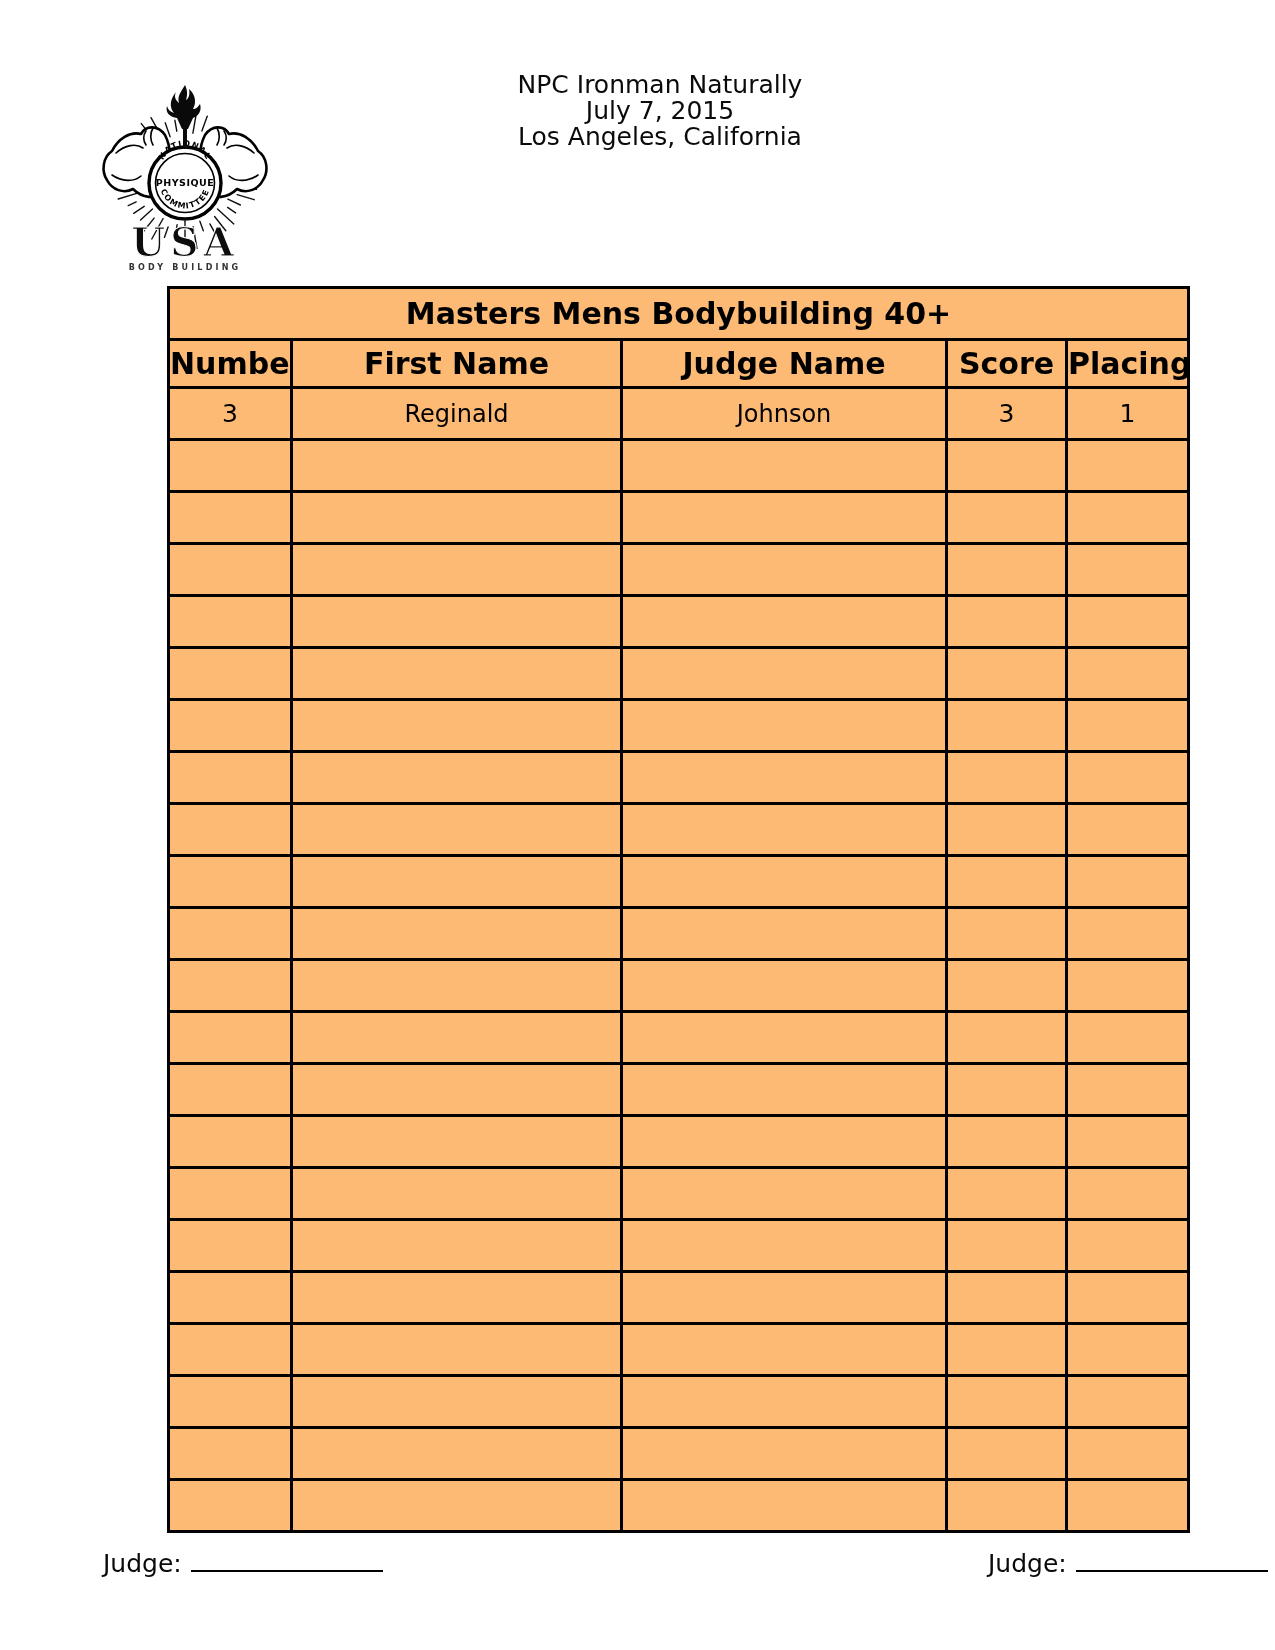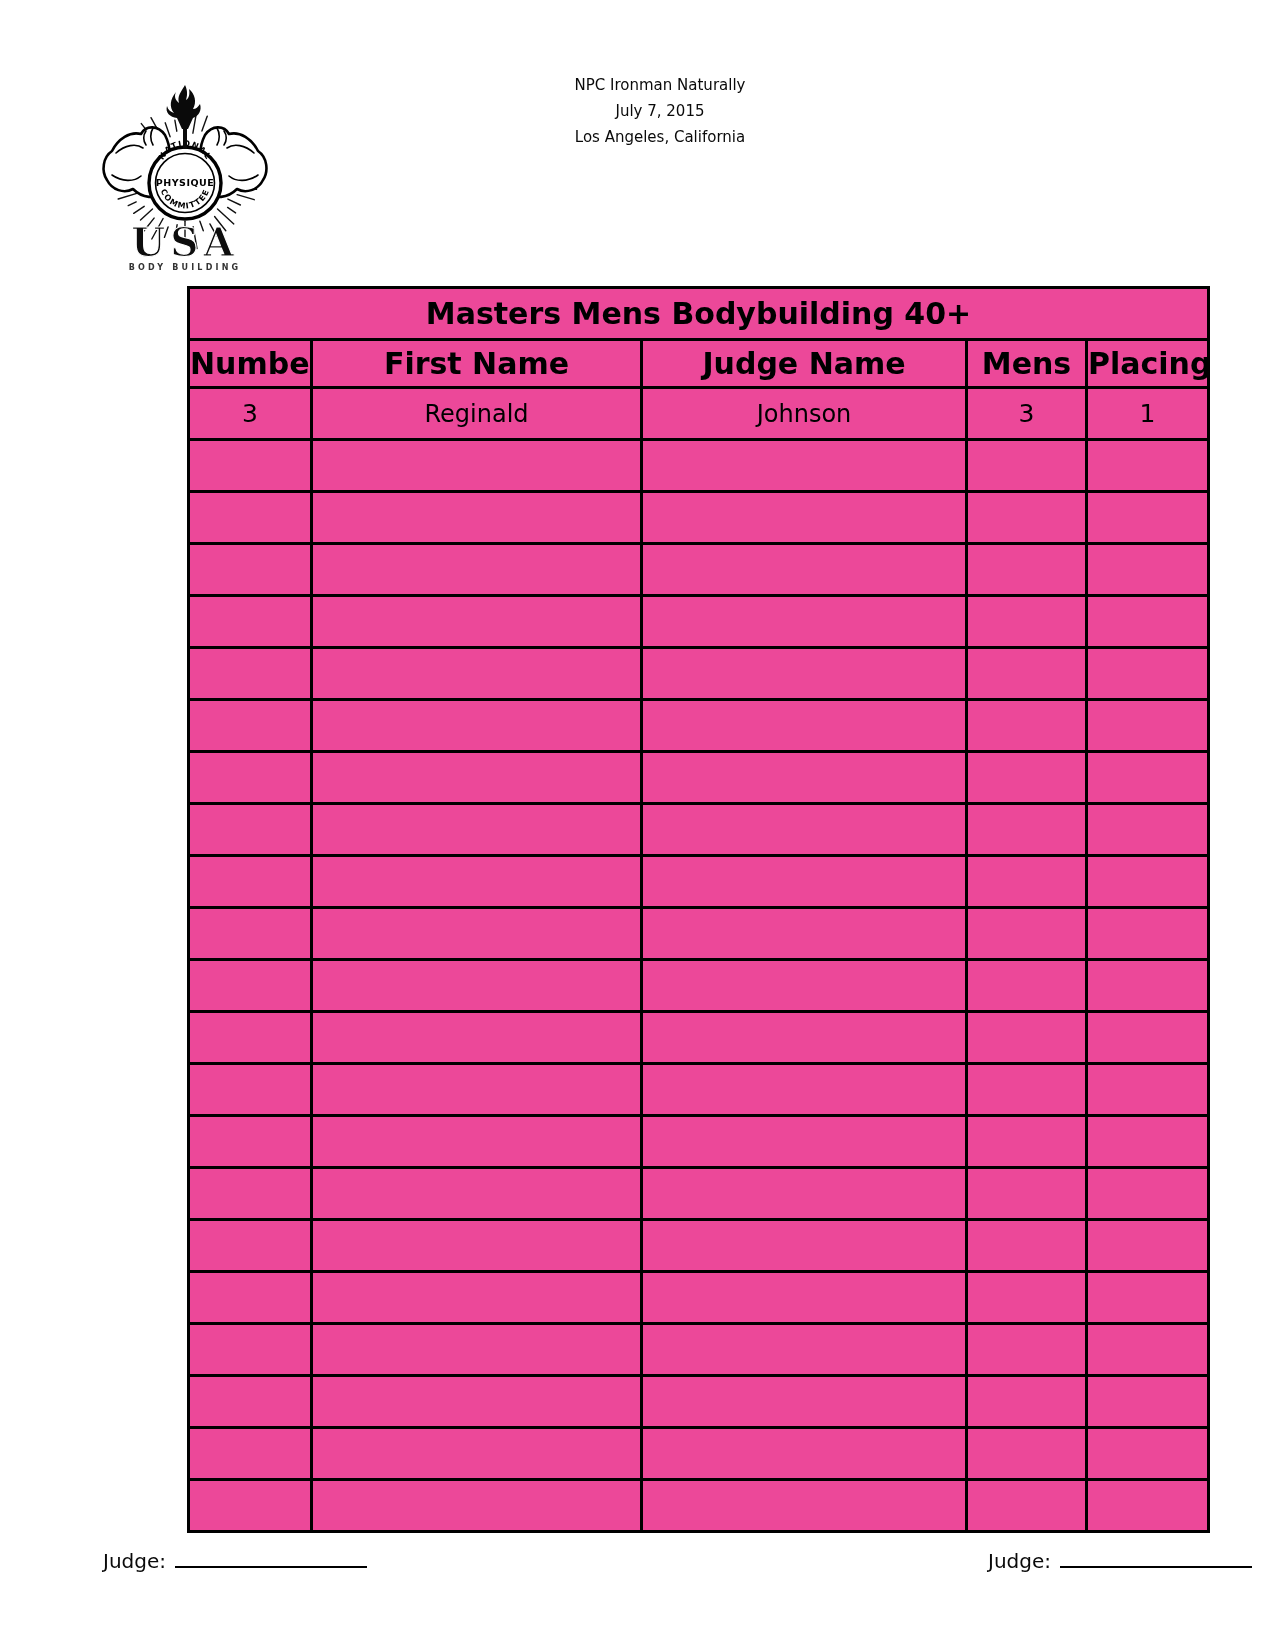--- a/index.html
+++ b/index.html
@@ -23,44 +23,43 @@
   .logo .seal-inner{fill:none;stroke:#000;stroke-width:1.6;}
   .logo .ring-text{font-size:8px;font-weight:bold;letter-spacing:1.2px;fill:#000;}
   .logo .ring-mid{font-size:9.5px;font-weight:bold;letter-spacing:.5px;fill:#000;text-anchor:middle;}
   .logo .flame{fill:#0a0a0a;}
   .logo .usa-text{font-family:"DejaVu Serif","Liberation Serif",serif;font-size:39px;font-weight:bold;letter-spacing:5px;fill:#0d0d0d;stroke:#fff;stroke-width:1.1px;text-anchor:middle;}
   .logo .bb-text{font-size:8px;font-weight:bold;letter-spacing:3.2px;fill:#333;text-anchor:middle;}
 
   
   .event-header{
     position:absolute;left:150px;top:72px;width:1020px;
-    text-align:center;font-size:15px;line-height:26px;color:#0a0a0a;
+    text-align:center;font-size:25px;line-height:26px;color:#0a0a0a;
   }
 
   
   table.score-table{
     position:absolute;left:167px;top:286px;width:1020px;
     border-collapse:collapse;table-layout:fixed;
-    background:#ec4899;
-    margin-left:20px;
+    background:#fdba74;
   }
   table.score-table th,table.score-table td{
     border:3px solid #000;
     padding:0;
     overflow:hidden;white-space:nowrap;
     vertical-align:middle;
   }
   tr.title-row th{height:49px;font-size:30px;font-weight:bold;text-align:center;}
   tr.head-row th{height:45px;font-size:30px;font-weight:bold;text-align:center;}
   tbody tr td{height:49px;font-size:24px;}
   td.c-num,td.c-score,td.c-placing{text-align:center;font-size:25px;}
   td.c-first,td.c-last{text-align:center;padding-left:6px;}
 
   
-  .judge{position:absolute;top:1549px;font-size:20px;color:#0a0a0a;}
+  .judge{position:absolute;top:1549px;font-size:25px;color:#0a0a0a;}
   .judge-left{left:103px;}
   .judge-right{left:988px;}
   .sig-line{display:inline-block;width:192px;border-bottom:2px solid #000;margin-left:9px;}
 </style>
 </head>
 <body>
 
 <div class="page">
 
   <svg class="logo" viewBox="0 0 210 220" aria-hidden="true">
@@ -161,21 +160,21 @@
         <col style="width:122px">
     </colgroup>
     <thead>
       <tr class="title-row">
         <th colspan="5">Masters Mens Bodybuilding 40+</th>
       </tr>
       <tr class="head-row">
         <th>Number</th>
         <th>First Name</th>
         <th>Judge Name</th>
-        <th>Mens</th>
+        <th>Score</th>
         <th>Placing</th>
       </tr>
     </thead>
     <tbody>
         <tr>
       <td class="c-num">3</td>
       <td class="c-first">Reginald</td>
       <td class="c-last">Johnson</td>
       <td class="c-score">3</td>
       <td class="c-placing">1</td>

